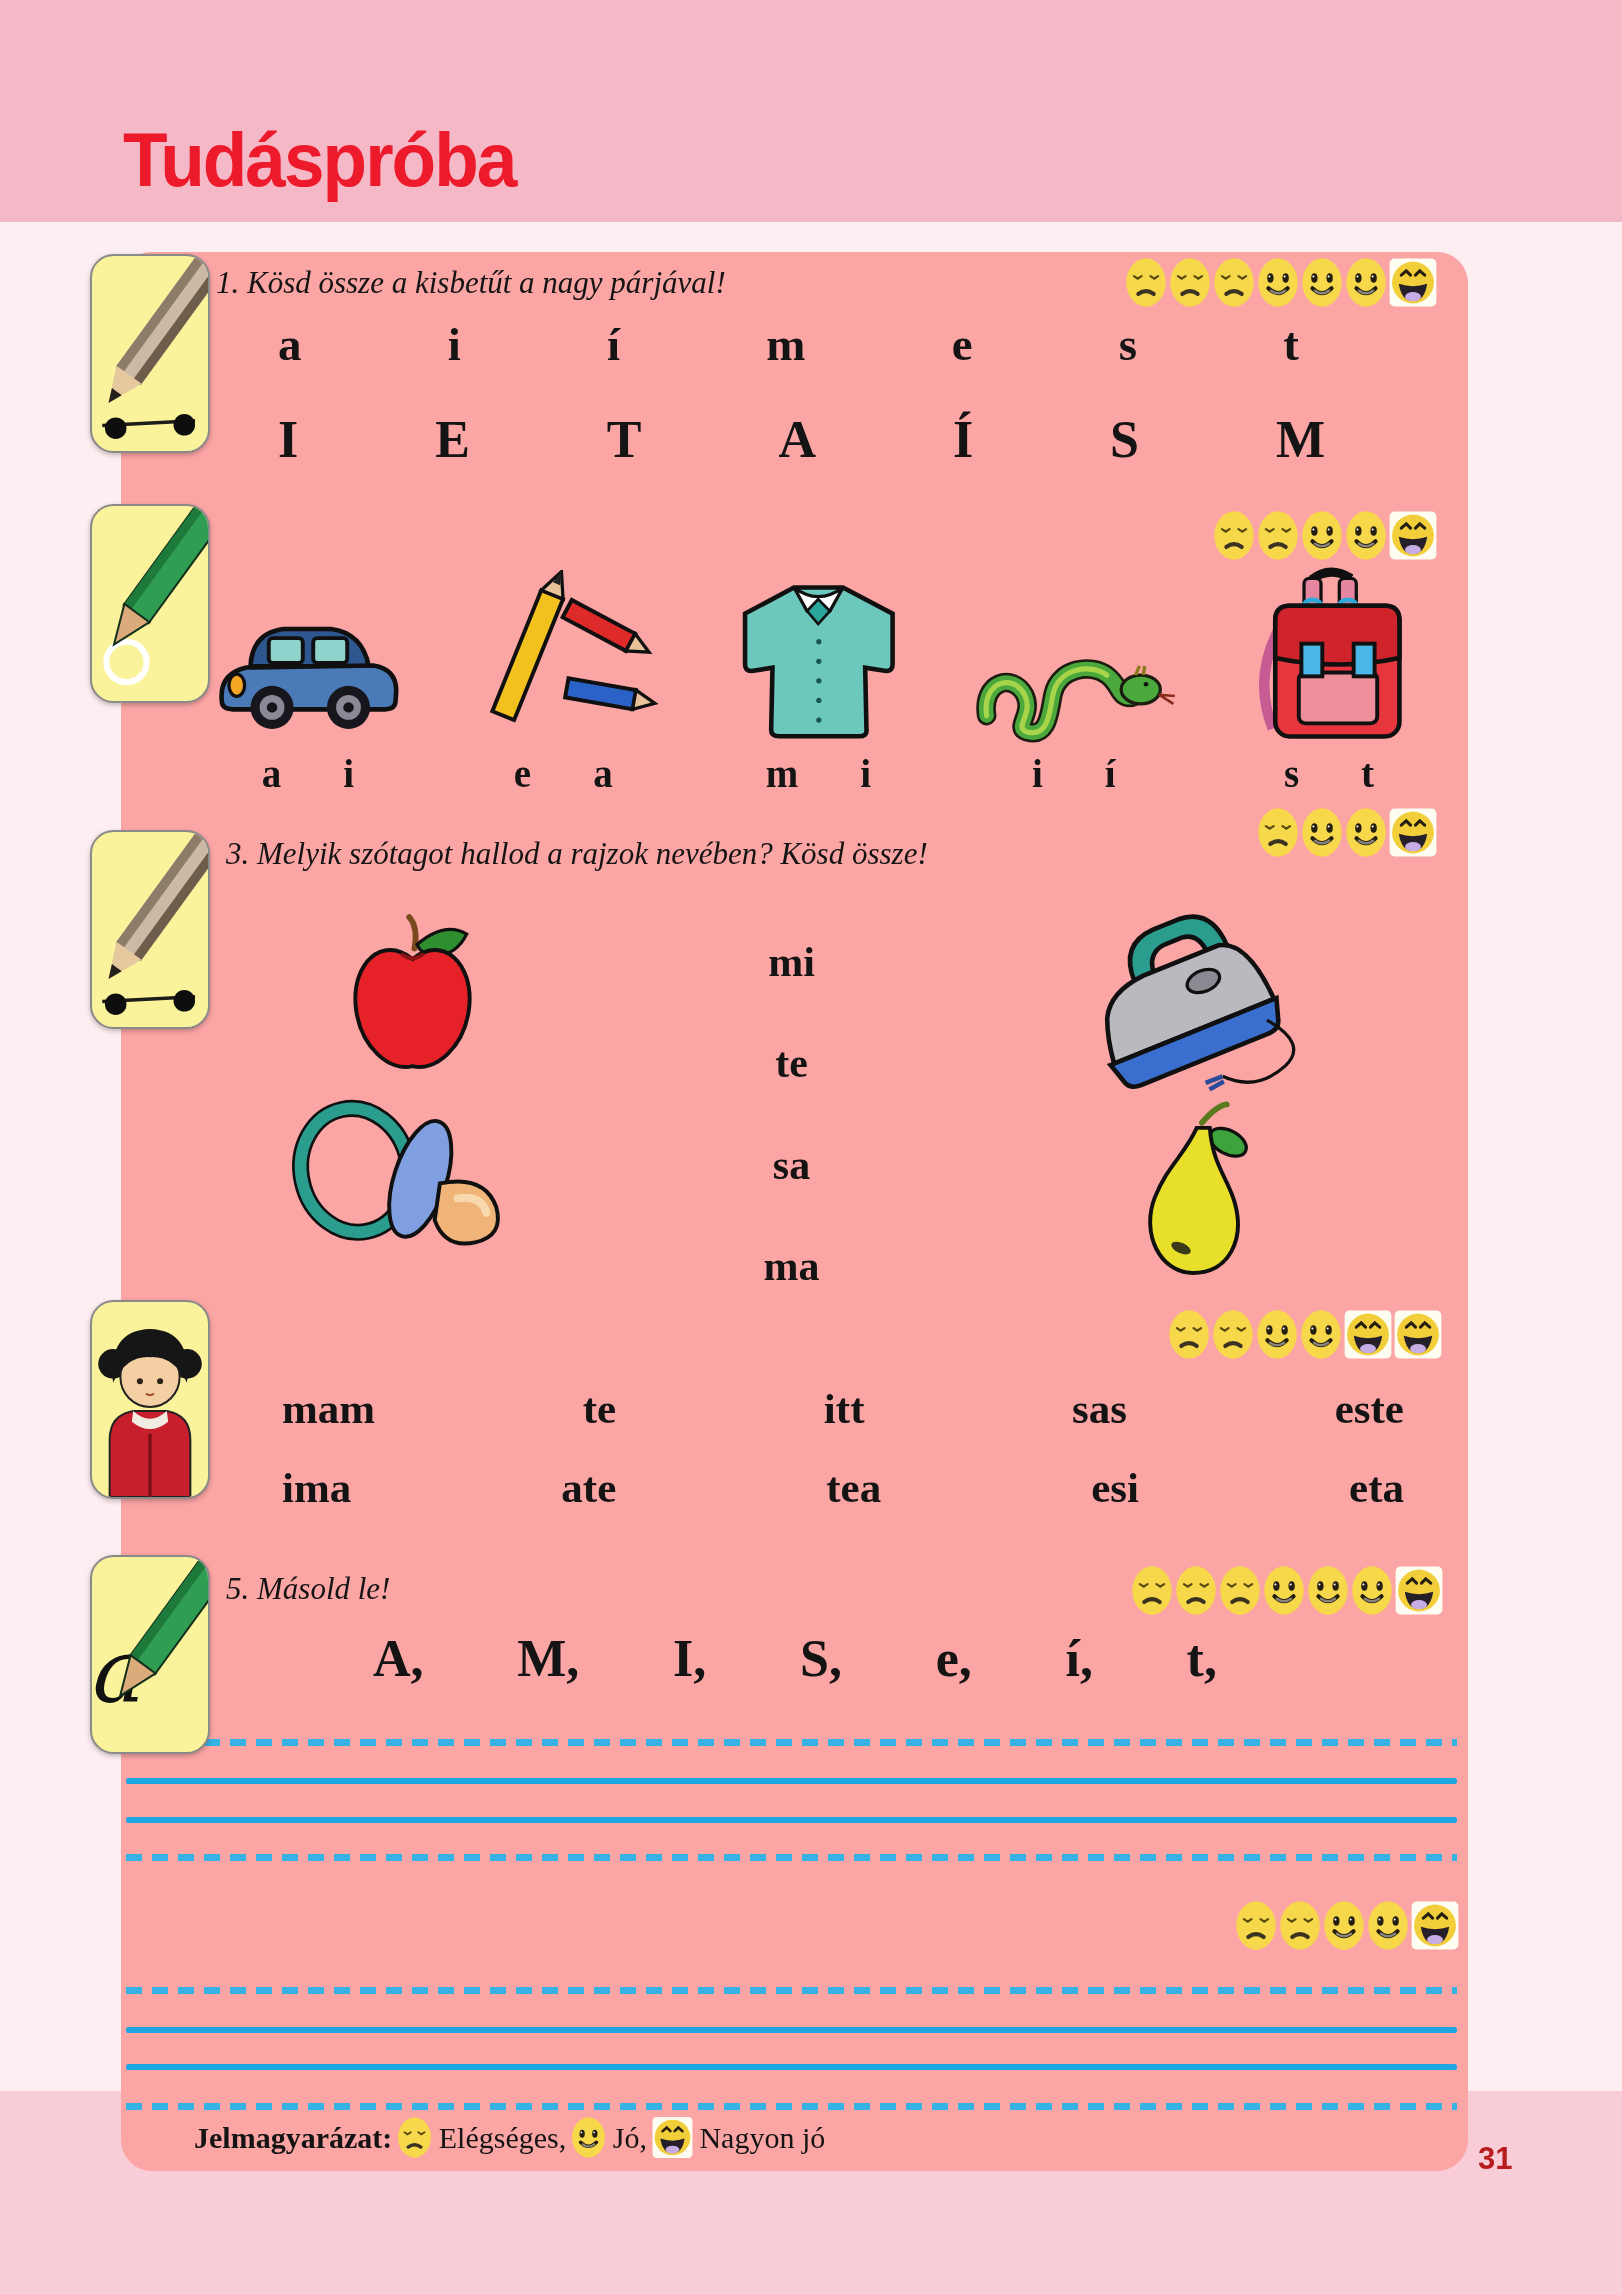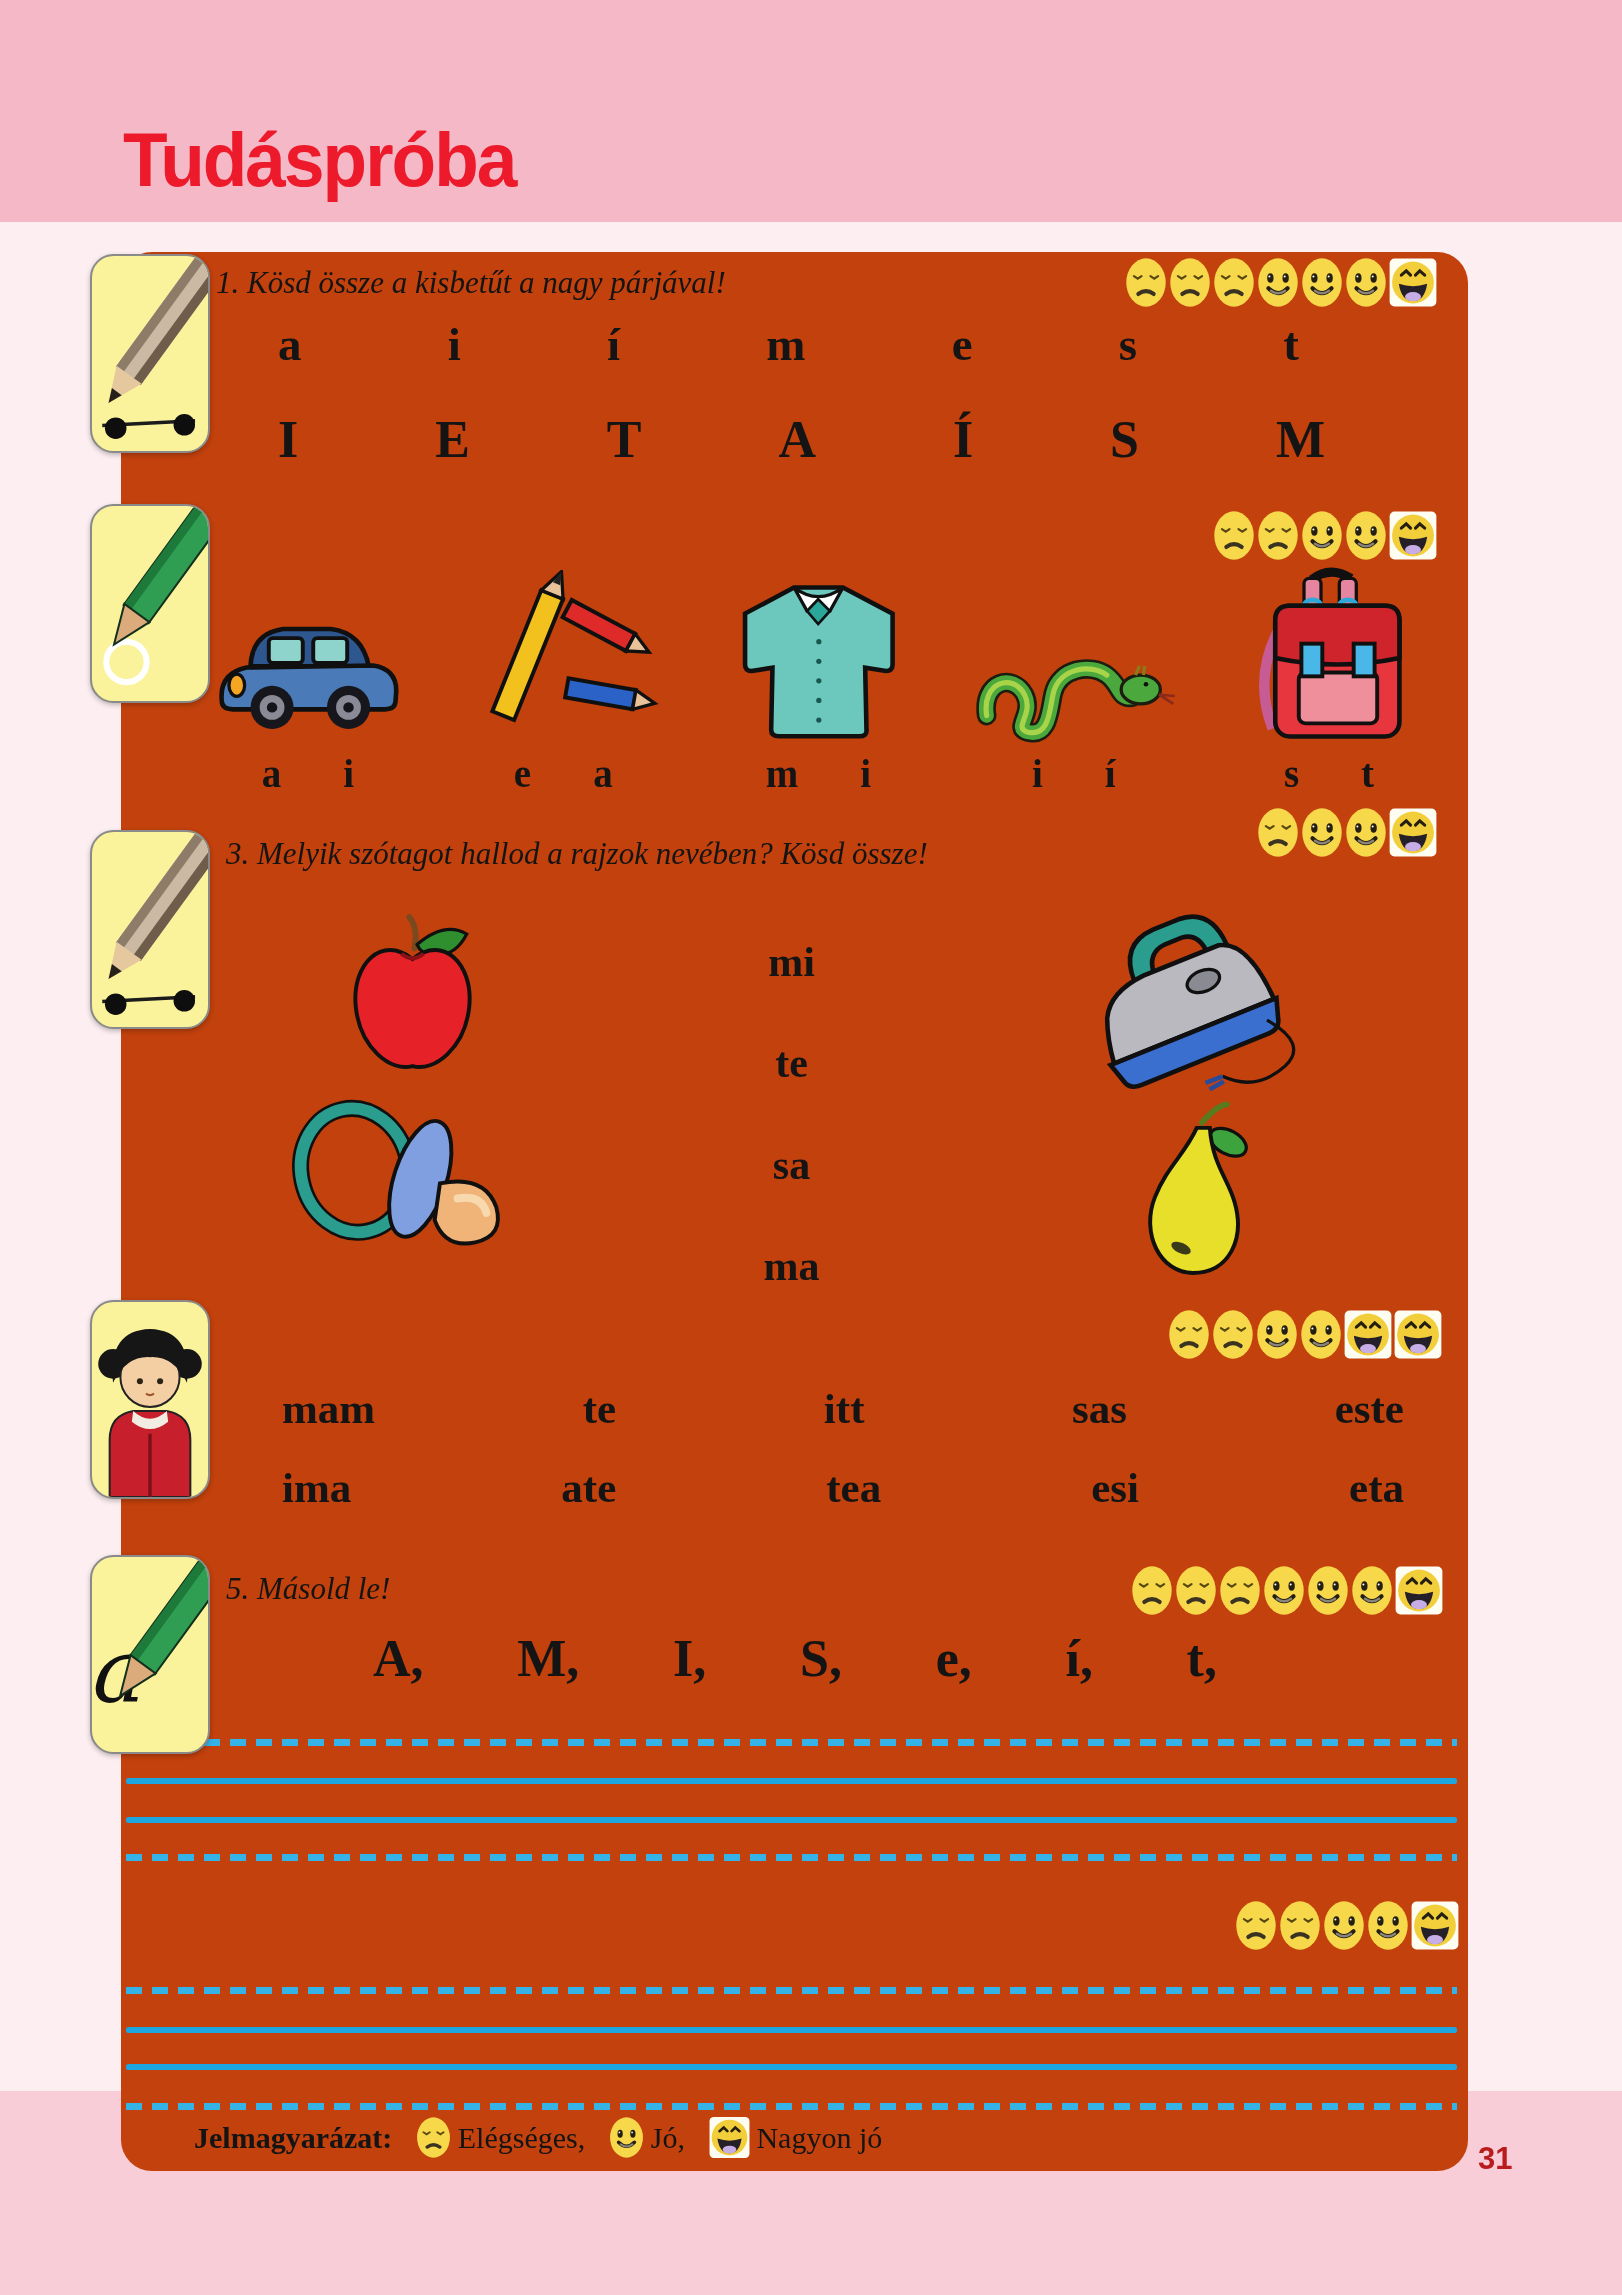--- a/index.html
+++ b/index.html
@@ -3,21 +3,21 @@
 <meta charset="utf-8">
 <style>
   html,body{margin:0;padding:0;}
   .page{position:relative;width:1623px;height:2295px;background:#fdeef1;overflow:hidden;
         font-family:"Liberation Serif","DejaVu Serif",serif;}
   .band-top{position:absolute;left:0;top:0;width:1623px;height:222px;background:#f4b8c6;}
   .band-bottom{position:absolute;left:0;top:2091px;width:1623px;height:205px;background:#f8cdd8;}
   .title{position:absolute;left:123px;top:116px;margin:0;
          font-family:"Liberation Sans","DejaVu Sans",sans-serif;
          font-size:73px;font-weight:700;letter-spacing:-2px;color:#ec1a2b;transform:scaleY(1.05);transform-origin:left top;}
-  .card{position:absolute;left:121px;top:252px;width:1347px;height:1919px;background:#c2410c;
+  .card{position:absolute;left:121px;top:252px;width:1347px;height:1919px;background:#fca5a5;
         border-radius:31px;z-index:1;}
   
   .task-icon{position:absolute;left:90px;width:116px;height:195px;background:#faf39b;
              border:2.6px solid #8a8a8a;border-radius:23.6px;z-index:5;box-shadow:0 2px 5.2px rgba(0,0,0,.25);
              overflow:hidden;}
   .task-icon svg{width:100%;height:100%;display:block;}
   .icon1{top:254px;} .icon2{top:504px;} .icon3{top:830px;} .icon4{top:1300px;} .icon5{top:1555px;}
   
   .card *{box-sizing:border-box;}
   .heading{position:absolute;font-style:italic;font-size:31px;color:#141414;white-space:nowrap;}
@@ -61,21 +61,21 @@
   .wline{position:absolute;left:5.2px;width:1331px;}
   .wline.solid{height:5.9px;background:#1ea6e0;border-radius:2.6px;}
   .wline.dashed{height:7.2px;background:repeating-linear-gradient(to right,#35b2e6 0 15.7px,transparent 15.7px 26px);}
   .l1a{top:1487px;} .l1b{top:1526px;} .l1c{top:1565px;} .l1d{top:1602px;}
   .l2a{top:1735px;} .l2b{top:1775px;} .l2c{top:1812px;} .l2d{top:1851px;}
   .handwriting{position:absolute;left:9.8px;top:1608px;width:1165px;
                font-family:"DejaVu Serif","Liberation Serif",serif;font-style:italic;
                font-size:68px;letter-spacing:3.3px;color:#1c1c1c;white-space:nowrap;}
   .hand-emojis{right:9.2px;top:1648px;}
   
-  .legend{position:absolute;left:73px;top:1864px;display:flex;align-items:center;gap:24px;font-size:30px;color:#141414;}
+  .legend{position:absolute;left:73px;top:1864px;display:flex;align-items:center;gap:5px;font-size:30px;color:#141414;}
   .legend-label{font-weight:700;}
   .legend-item{display:flex;align-items:center;gap:6.5px;}
   .legend .emoji{width:35px;height:43px;}
   .legend .emoji.laugh{width:41px;height:43px;}
   .page-number{position:absolute;left:1478px;top:2141px;font-family:"Liberation Sans",sans-serif;
                font-size:31px;font-weight:700;color:#b91c1c;z-index:2;}
 </style>
 </head>
 <body>
 

